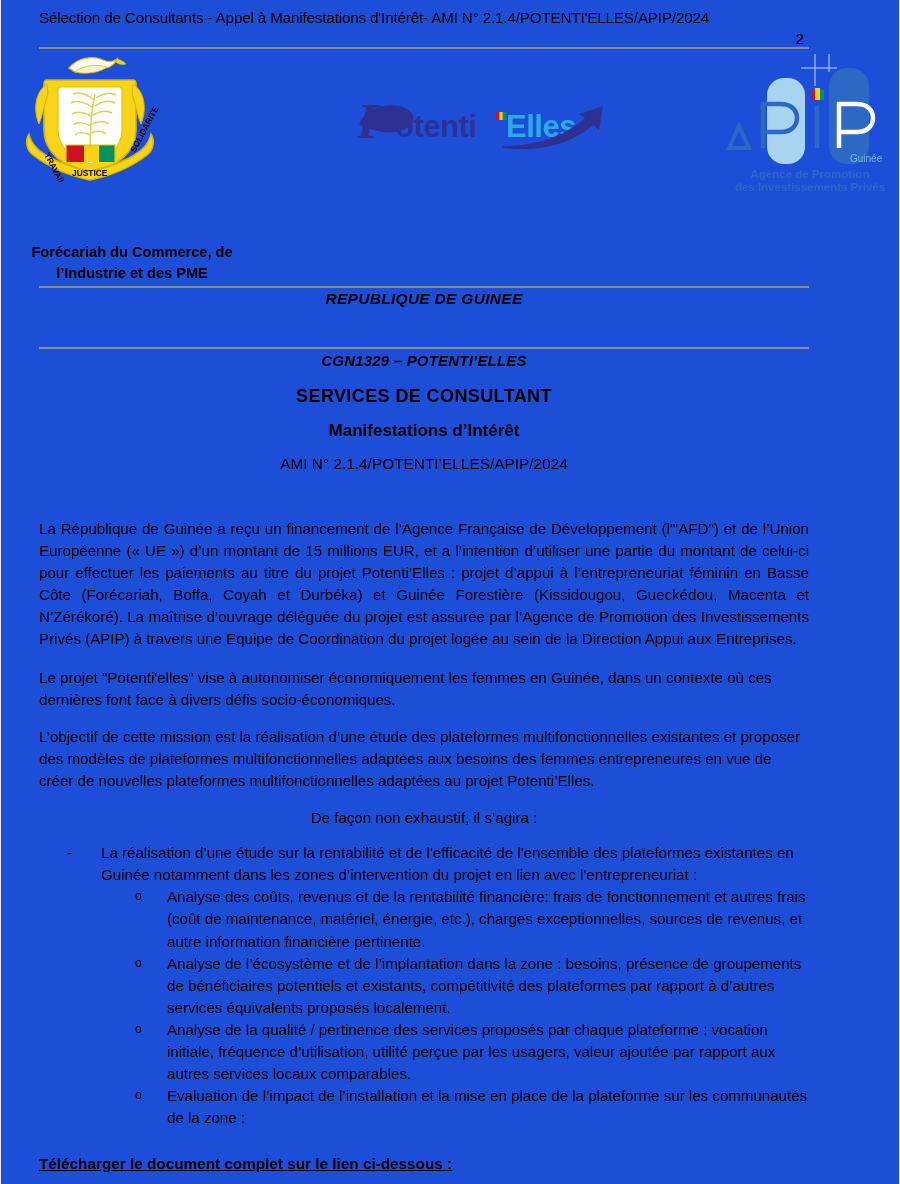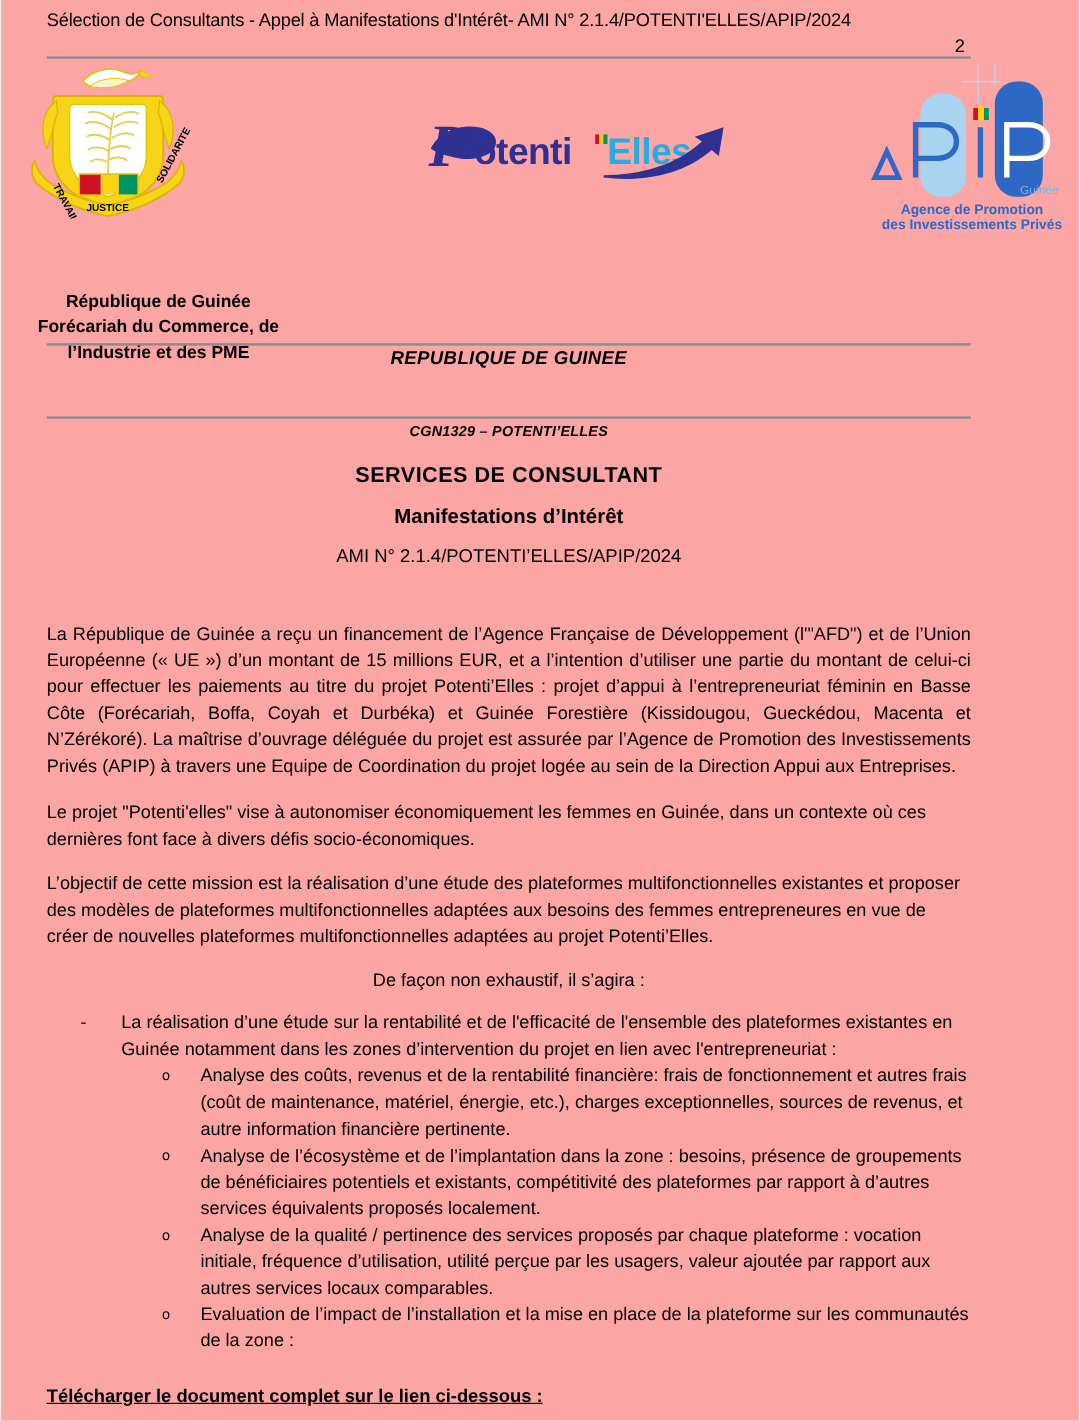--- a/index.html
+++ b/index.html
@@ -8,21 +8,21 @@
     background: #ffffff;
   }
   body {
     font-family: "Liberation Sans", sans-serif;
     color: #000000;
   }
   .page {
     position: relative;
     width: 900px;
     height: 1184px;
-    background: #fca5a5;
+    background: #1d4ed8;
     overflow: hidden;
     box-sizing: border-box;
     border-left: 1px solid #e8e8e8;
     border-right: 1px solid #f2f2f2;
   }
 
   
   .doc-header {
     position: absolute;
     left: 38px;
@@ -89,21 +89,21 @@
     position: absolute;
     left: 718px;
     top: 0px;
     width: 182px;
     height: 148px;
   }
 
   
   .title-block { position: absolute; left: 38px; width: 770px; text-align: center; }
   .t-republique { top: 290px; font-size: 15.5px; font-weight: bold; font-style: italic; letter-spacing: 0.3px; }
-  .t-cgn        { top: 352px; font-size: 12px; font-weight: bold; font-style: italic; letter-spacing: 0.2px; }
+  .t-cgn        { top: 352px; font-size: 15px; font-weight: bold; font-style: italic; letter-spacing: 0.2px; }
   .t-services   { top: 386px; font-size: 18px;   font-weight: bold; letter-spacing: 0.4px; }
   .t-manif      { top: 421px; font-size: 17px;   font-weight: bold; }
   .t-ami        { top: 455px; font-size: 15.4px; font-weight: normal; }
 
   
   .body-col {
     position: absolute;
     left: 38px;
     top: 518px;
     width: 770px;
@@ -215,21 +215,20 @@
       </g>
 
       <path d="M12 80 C8 86, 9 96, 16 101 C34 115, 53 122, 73 126 C93 122, 112 115, 130 101 C137 96, 138 86, 134 80 C132 90, 124 98, 112 104 C98 111, 85 115, 73 117 C61 115, 48 111, 34 104 C22 98, 14 90, 12 80 Z" fill="#F7D417" stroke="#D9B400" stroke-width="1.4"></path>
 
       <text x="27" y="101" fill="#000" font-family="Liberation Sans, sans-serif" font-size="8.4" font-weight="bold" transform="rotate(62 27 101)">TRAVAIL</text>
       <text x="55" y="122" fill="#000" font-family="Liberation Sans, sans-serif" font-size="8.4" font-weight="bold">JUSTICE</text>
       <text x="118" y="99" fill="#000" font-family="Liberation Sans, sans-serif" font-size="8.4" font-weight="bold" transform="rotate(-62 118 99)">SOLIDARITE</text>
     </svg>
 
     <div class="ministry-text">
-      <div>République de Guinée</div>
       <div>Forécariah du Commerce, de</div>
       <div>l’Industrie et des PME</div>
     </div>
 
     <svg class="potentielles" viewBox="0 0 268 62">
 
       <path d="M6 34 C12 20, 30 13, 46 16 C56 18, 62 24, 60 31 C58 39, 44 44, 30 42 C18 40, 10 37, 6 34 Z" fill="#2E3192"></path>
 
       <text x="4" y="48" font-family="Liberation Serif, serif" font-size="50" font-weight="bold" font-style="italic" fill="#2E3192">P</text>
 

